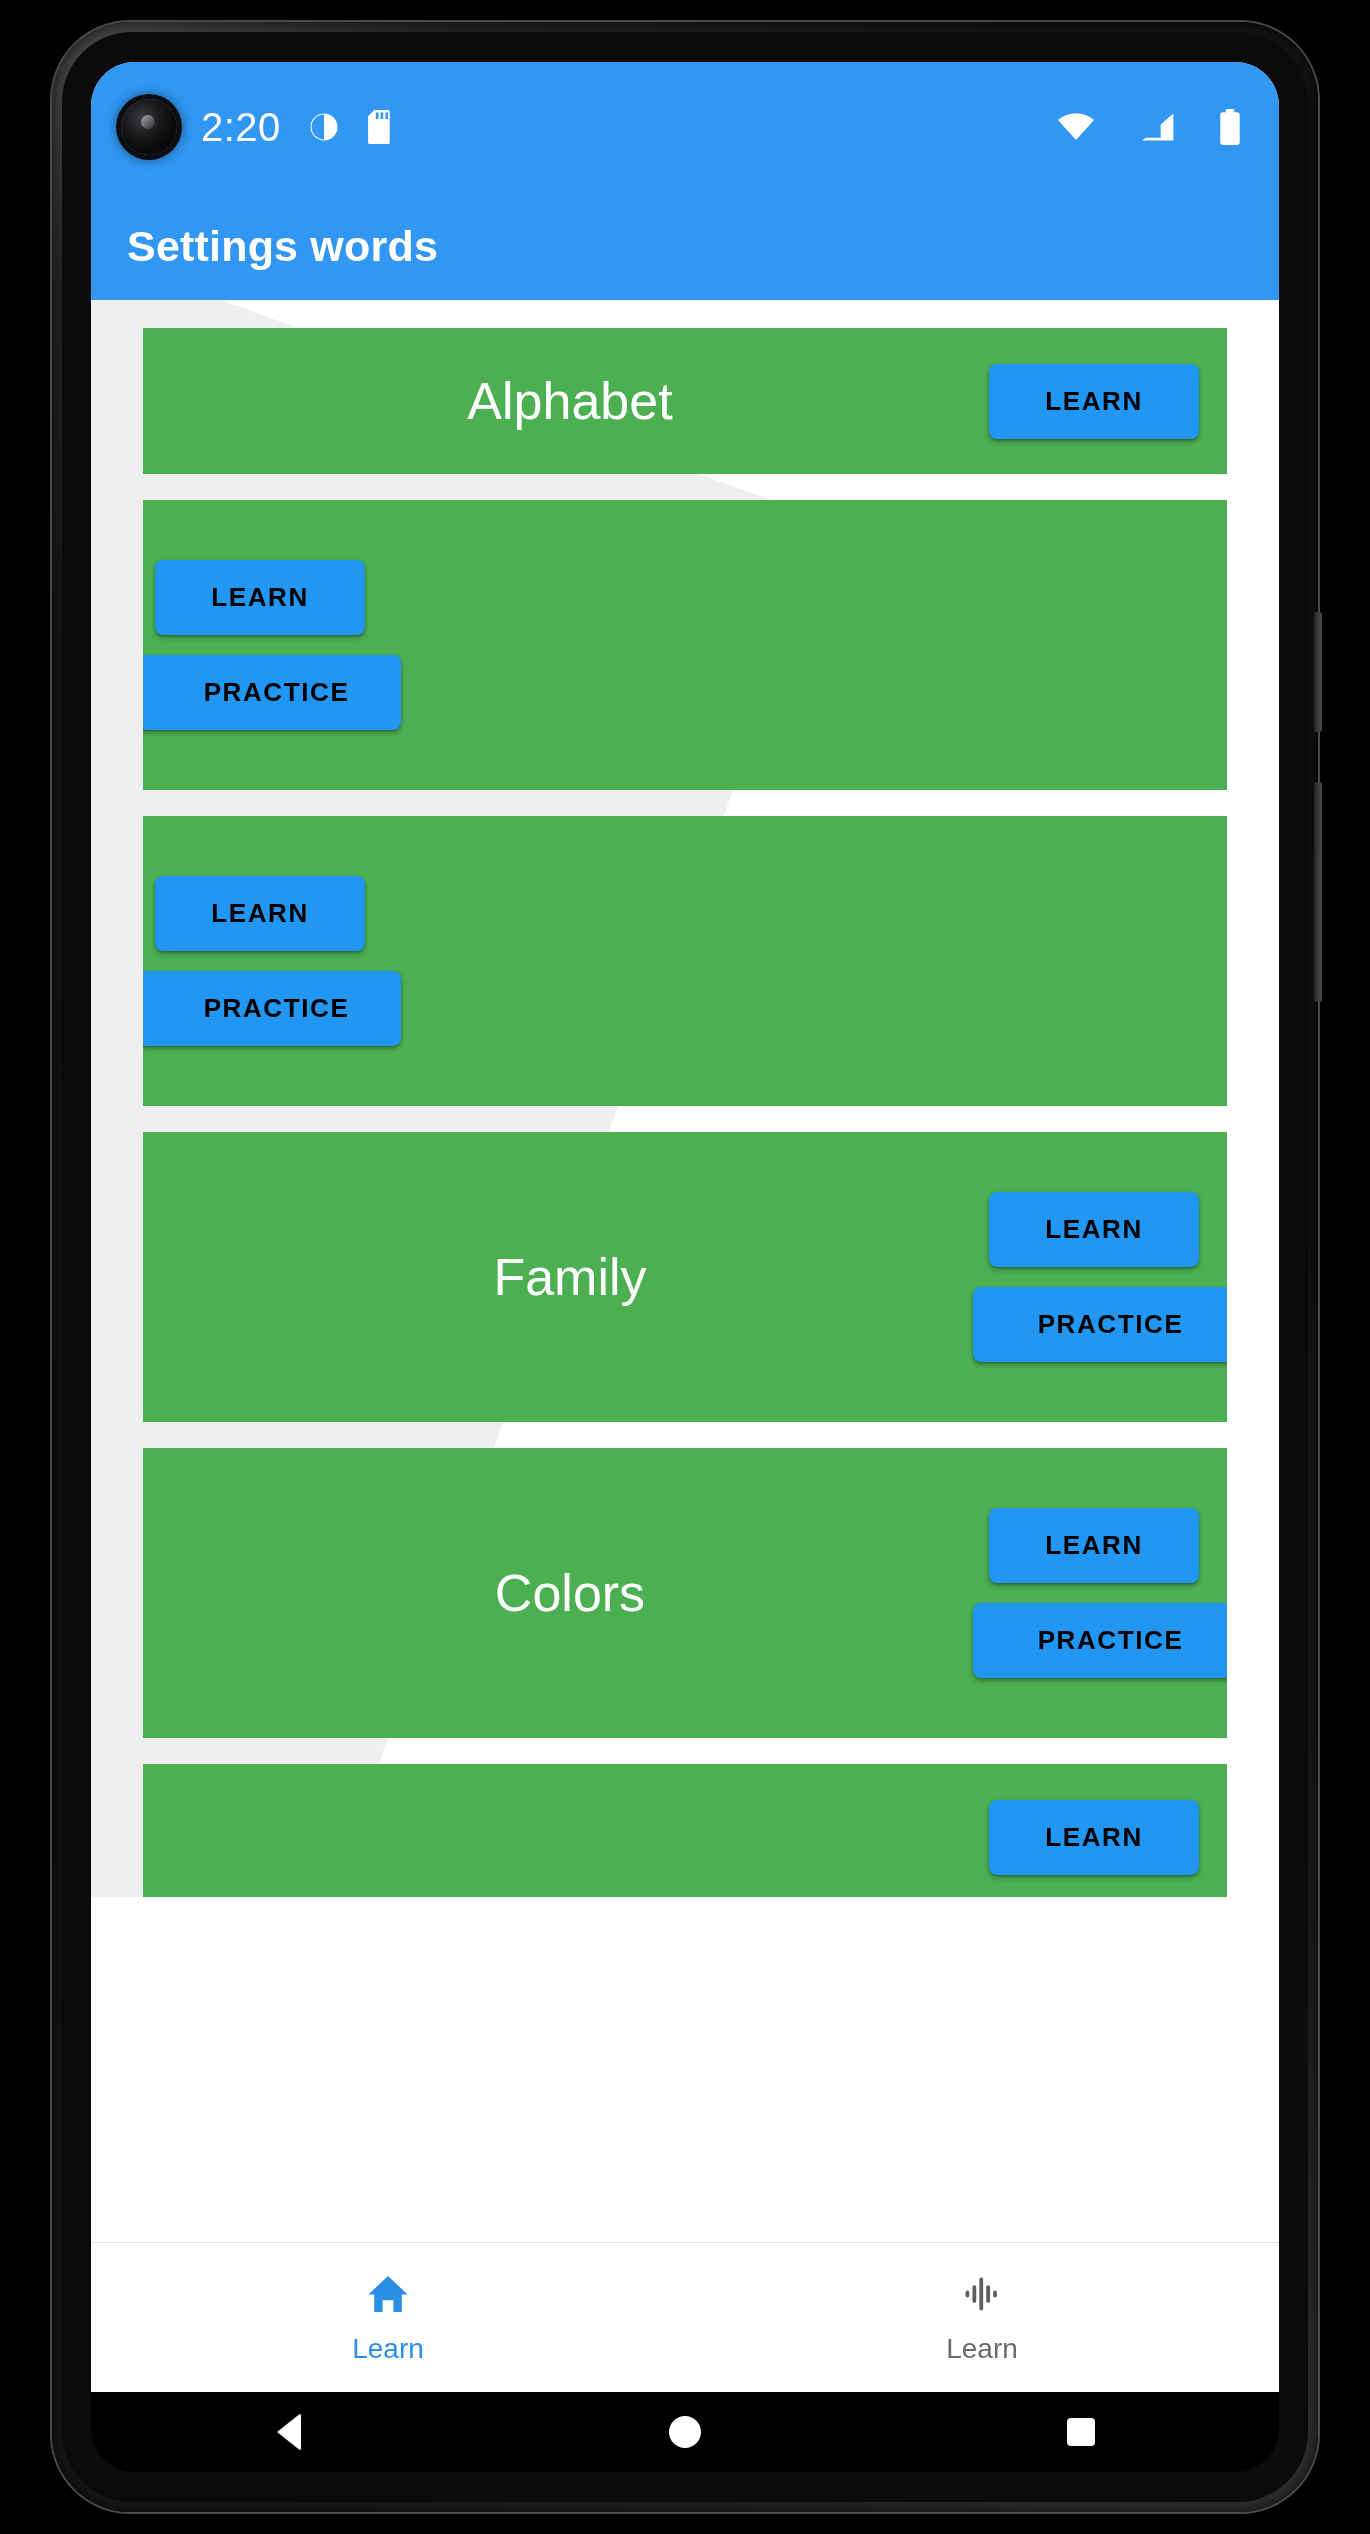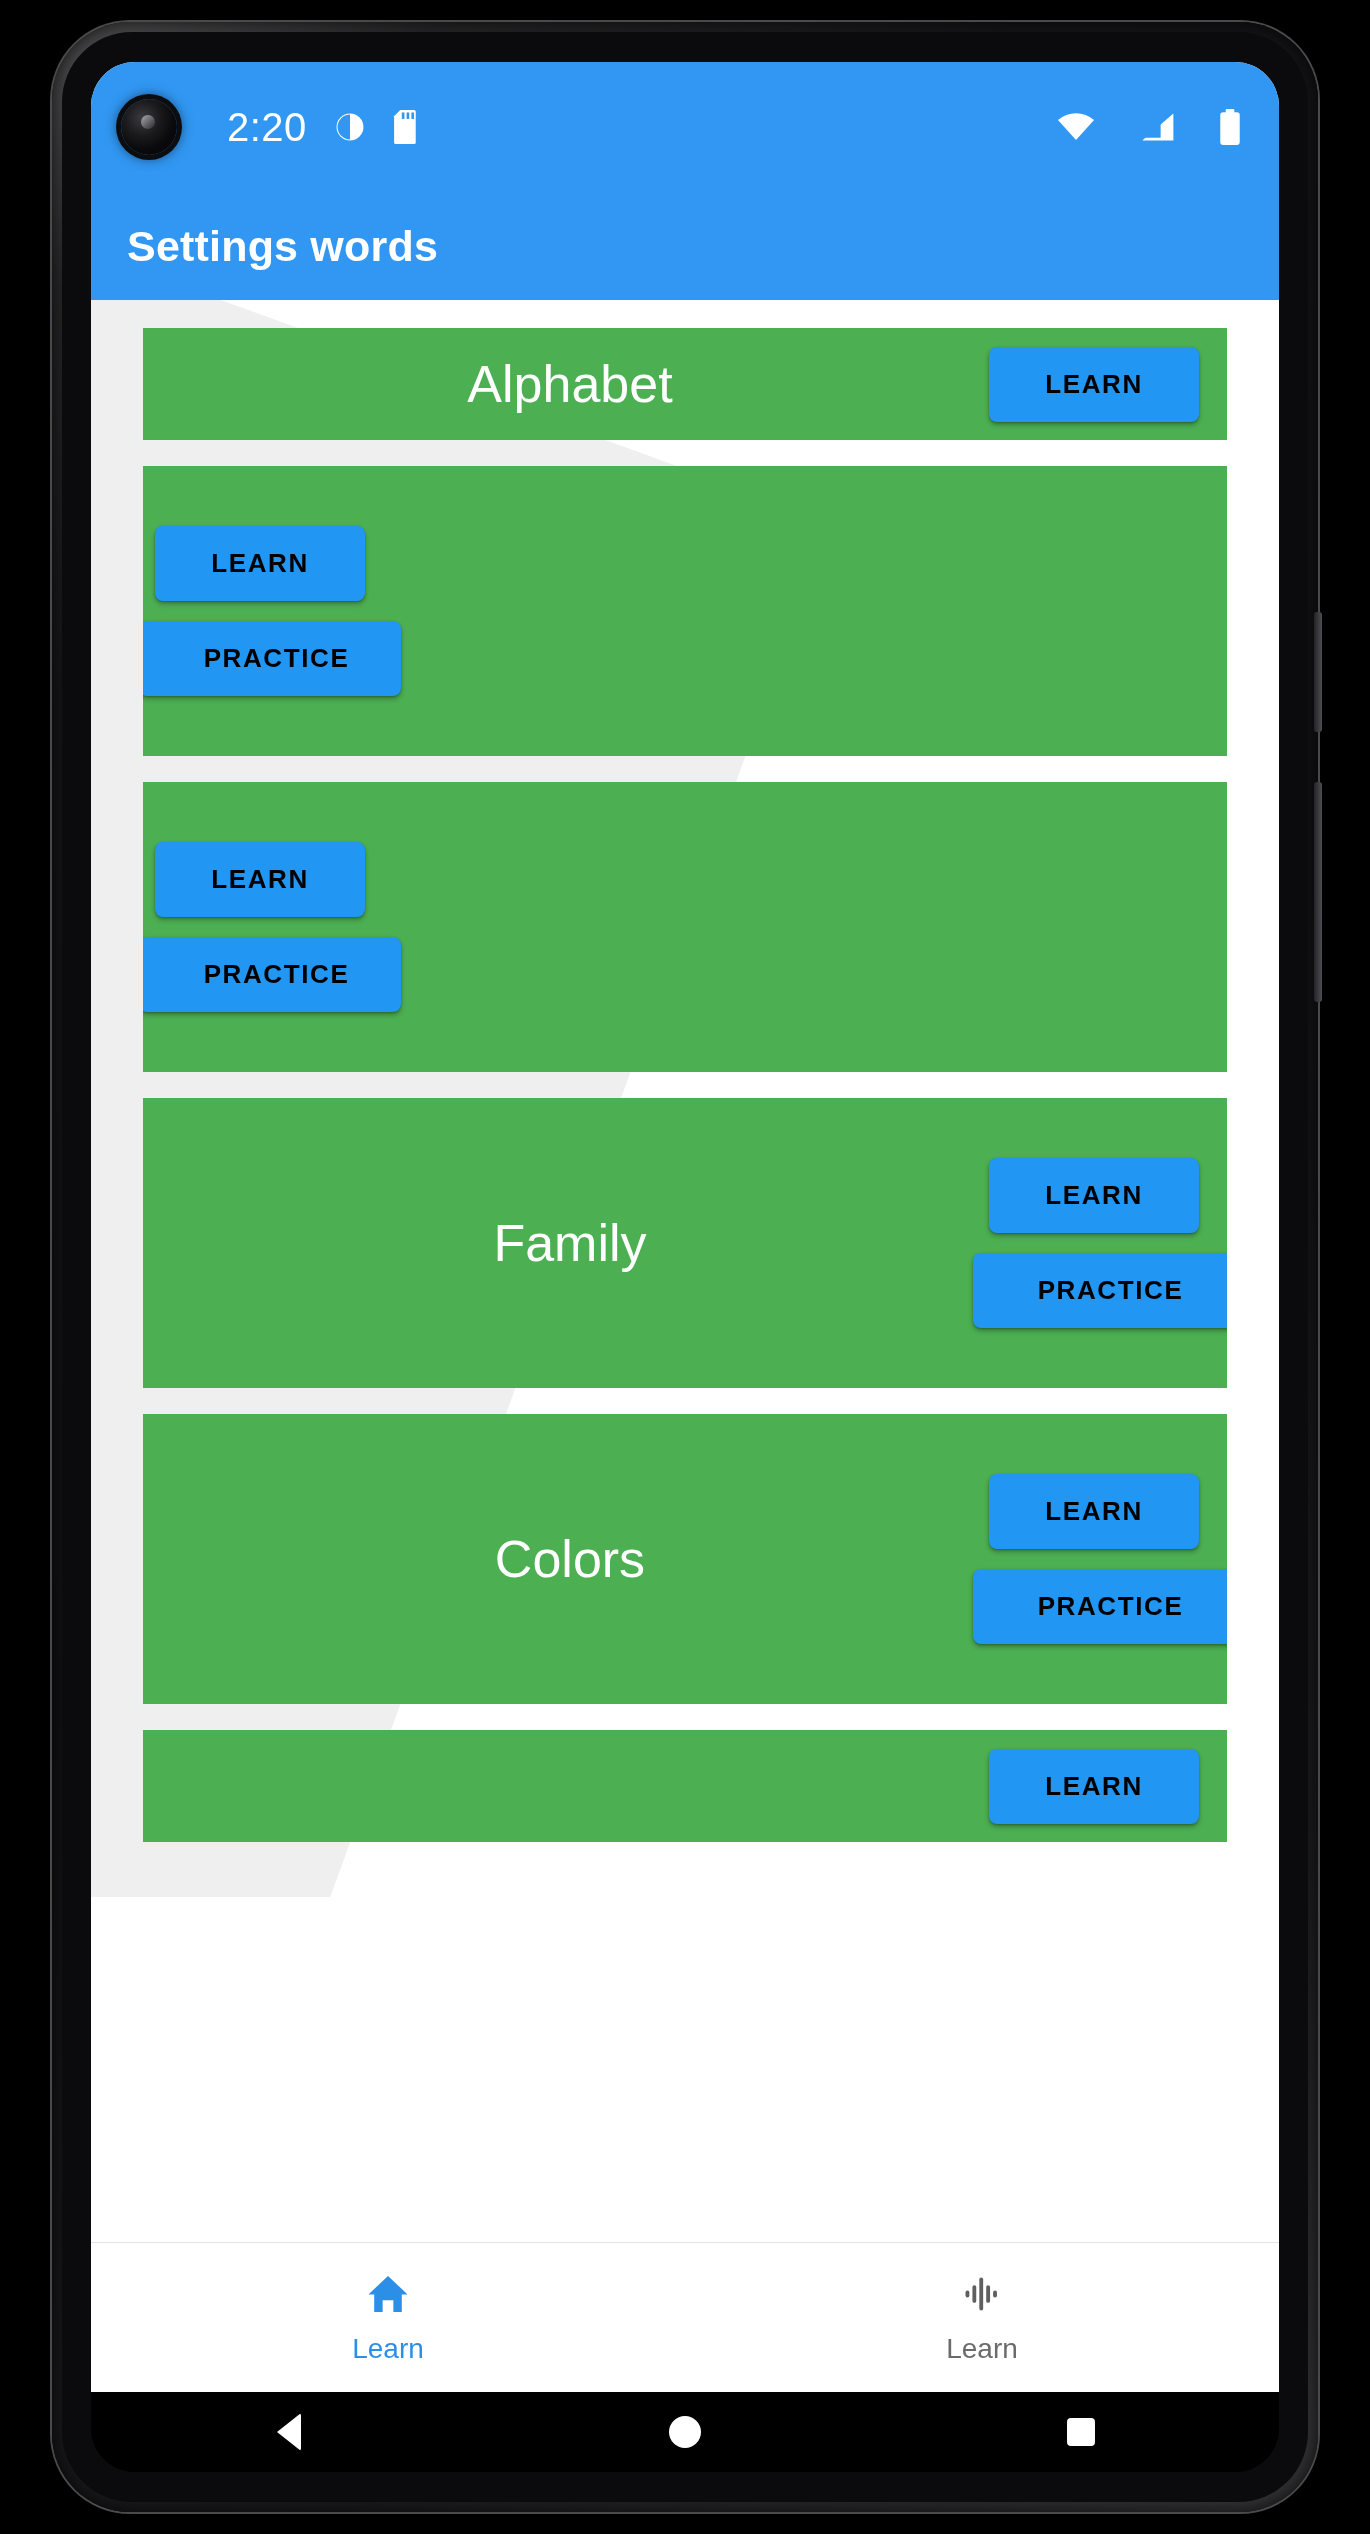--- a/index.html
+++ b/index.html
@@ -86,21 +86,21 @@
     content:"";
     position:absolute; left:20px; top:16px;
     width:14px; height:14px; border-radius:50%;
     background: linear-gradient(135deg,#cfcfd4,#6a6a70 60%,#2a2a2e);
     opacity:.75;
   }
   #status-time {
     color: #fff;
     font-size: 40px;
     font-weight: 500;
-    margin-left: 50px;
+    margin-left: 24px;
     letter-spacing: .5px;
   }
   .sb-icon { margin-left: 26px; display:flex; align-items:center; }
   #status-left { display:flex; align-items:center; }
   #status-right { margin-left:auto; display:flex; align-items:center; gap: 18px; }
 
   
   #app-bar {
     height: 108px;
     background: #3197f2;
@@ -137,21 +137,21 @@
   #cards { position: relative; z-index: 1; }
 
   .card {
     position: relative;
     margin: 0 52px 26px 52px;
     background: #4caf52;
     display: flex;
     align-items: center;
     overflow: hidden;
   }
-  .card.h1 { height: 112px; }
+  .card.h1 { height: 146px; }
   .card.h2 { height: 290px; }
   .card-title {
     flex: 1 1 auto;
     text-align: center;
     color: #ffffff;
     font-size: 52px;
     font-weight: 400;
     padding-left: 30px;
     padding-right: 10px;
     line-height: 1;

